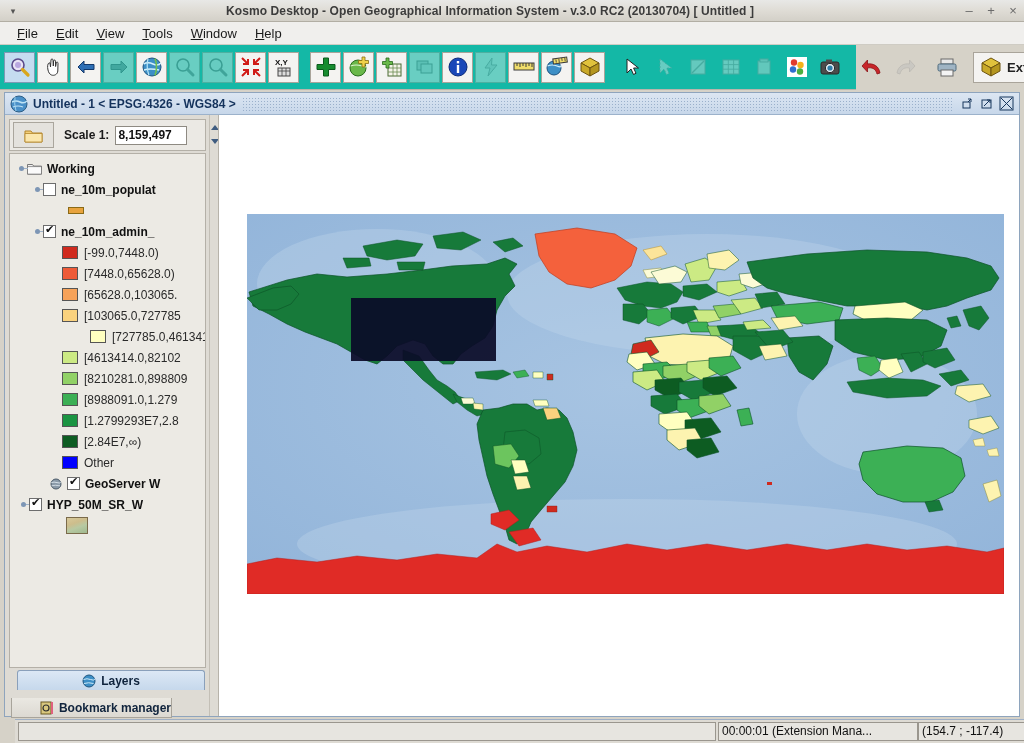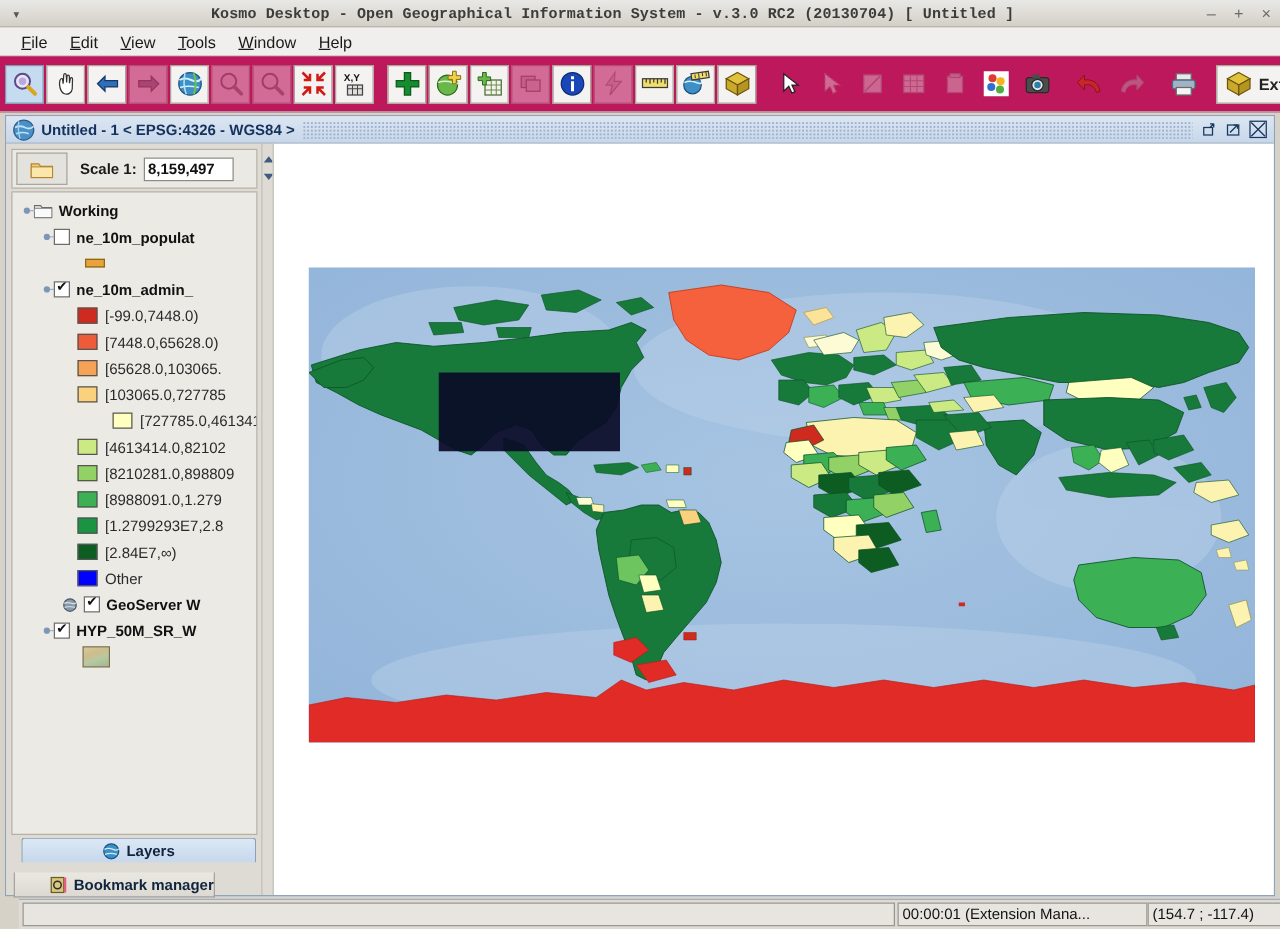--- a/index.html
+++ b/index.html
@@ -17,40 +17,40 @@
     position: absolute; left: 0; top: 0; width: 1024px; height: 22px;
     background: linear-gradient(180deg,#e8e8e6 0%, #dedbd4 55%, #d3d0c8 100%);
     border-bottom: 1px solid #b2aea4;
     display: flex; align-items: center;
   }
   #os-titlebar .menu-dot {
     width: 18px; text-align: center; color:#555; font-size: 9px; margin-left: 4px;
   }
   #os-title {
     flex: 1; text-align: center; font-size: 12px; font-weight: bold; color: #3c3c3c;
-    letter-spacing: .1px; white-space: nowrap; overflow: hidden; font-family: Liberation Mono, monospace;
+    letter-spacing: .1px; white-space: nowrap; overflow: hidden;
   }
   .wbtn { width: 22px; text-align:center; color:#6b6b6b; font-size: 13px; cursor: default; }
 
   
   #menubar {
     position: absolute; left:0; top: 22px; width: 1024px; height: 23px;
     background: #f0efed;
     display: flex; align-items: center; padding-left: 8px;
     border-bottom: 1px solid #cfccc4;
   }
   #menubar .mi {
     padding: 3px 9px; font-size: 13px; color: #1a1a1a;
   }
   #menubar .mi u { text-decoration: underline; }
 
   
   #toolbar {
-    position: absolute; left: 0; top: 45px; width: 1024px; height: 45px;
-    background: #be185d;
+    position: absolute; left: 0; top: 45px; width: 856px; height: 45px;
+    background: #14b8a6;
     border-bottom: 1px solid #b9b5ac;
     display: flex; align-items: center;
   }
   .grip {
     width: 7px; height: 30px; margin: 0 2px 0 1px;
     background-image: radial-gradient(#9a968e 1px, transparent 1px);
     background-size: 3px 3px;
   }
   .tgroup { display: flex; align-items: center; }
   .tsep { width: 9px; }
@@ -595,21 +595,21 @@
               <span style="display:flex;margin-right:5px">
                 <svg width="12" height="12" viewBox="0 0 12 12">
       <circle cx="6" cy="6" r="5" fill="#8a9aa8" stroke="#4a5a68"></circle>
       <path d="M1.3 4.6 Q4 3.6 7 4.6 T10.8 4.2" stroke="#dde6ee" stroke-width=".9" fill="none"></path>
       <path d="M1.5 7.8 Q5 6.8 10 7.8" stroke="#dde6ee" stroke-width=".8" fill="none"></path>
                 </svg>
               </span>
               <span class="chk on"></span>
               <span class="tlabel">GeoServer W</span>
             </div>
-            <div class="tnode" style="padding-left: 22px;">
+            <div class="tnode" style="padding-left: 8px;">
               <span class="handle exp"></span>
               <span class="chk on"></span>
               <span class="tlabel">HYP_50M_SR_W</span>
             </div>
             <div class="tnode" style="padding-left: 56px;">
               <span style="width:22px;height:17px;display:inline-block;border:1px solid #7a6a4a;
             background:linear-gradient(160deg,#d8c99a 0%,#cdbd8c 35%,#b8c9a2 60%,#9fb98f 100%);"></span>
             </div>
           </div>
       </div>

